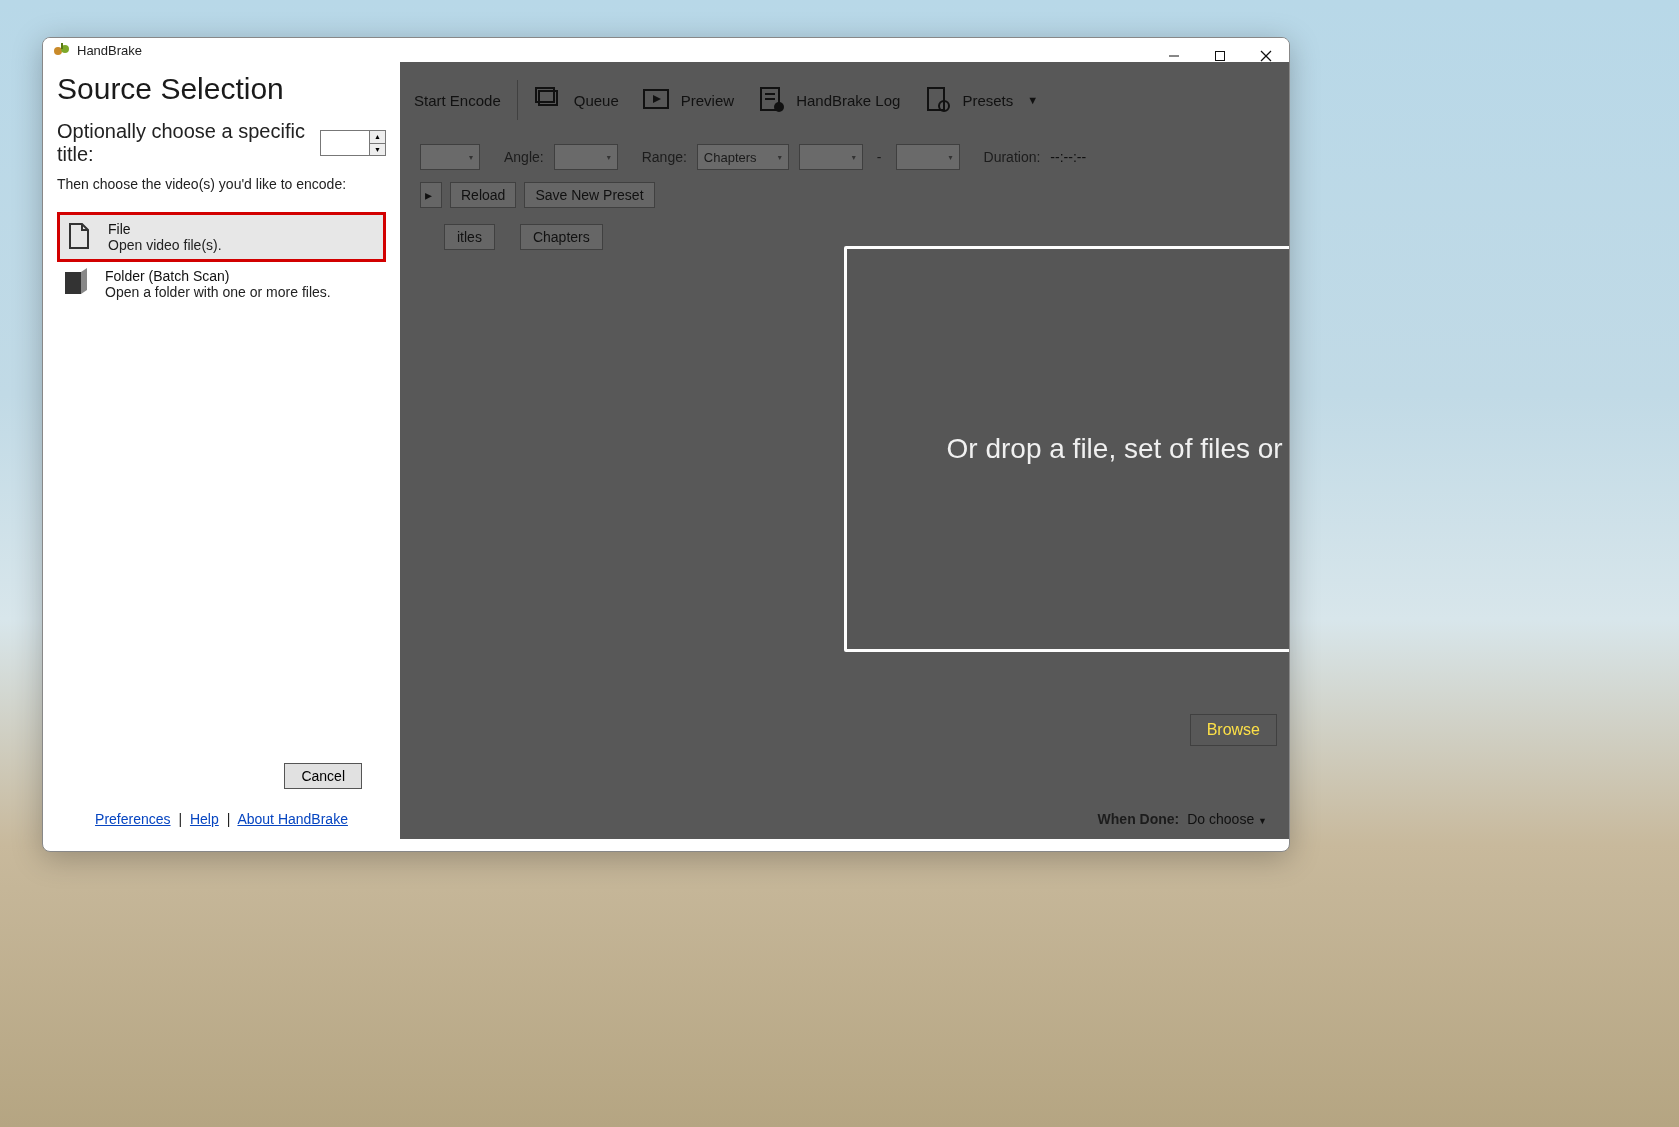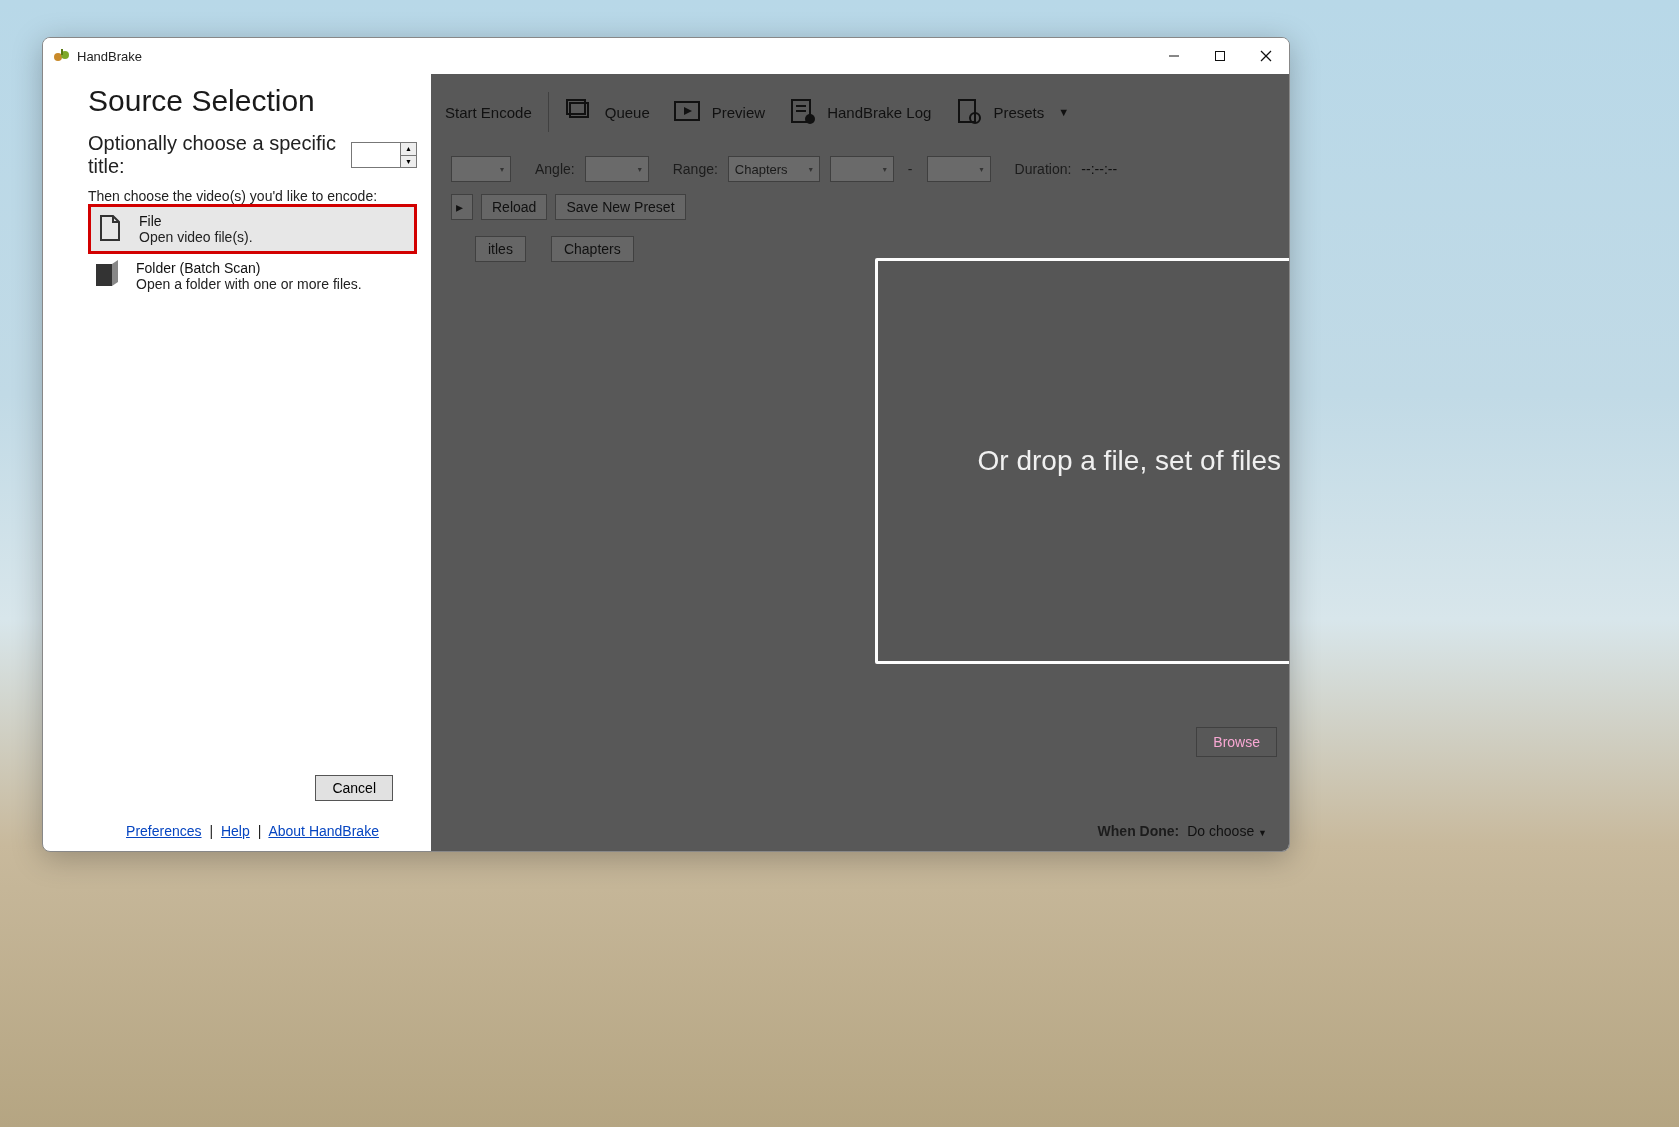--- a/index.html
+++ b/index.html
@@ -7,42 +7,42 @@
   width: 1679px; height: 1127px;
   background: linear-gradient(to bottom, #b8d8e8 0%, #c1dae6 35%, #d8e6eb 55%, #c8b99c 75%, #b5a582 100%);
   overflow: hidden; position: relative;
 }
 .window {
   position: absolute; left: 42px; top: 37px; width: 1248px; height: 815px;
   background: #fff; border: 1px solid #888; border-radius: 8px;
   box-shadow: 0 6px 30px rgba(0,0,0,0.25); overflow: hidden;
 }
 .titlebar {
-  height: 36px; display: flex; align-items: center; padding-left: 10px;
+  height: 24px; display: flex; align-items: center; padding-left: 10px;
   position: relative; background: #fff;
 }
 .titlebar .app-icon { width: 18px; height: 18px; margin-right: 6px; }
 .titlebar .title { font-size: 13px; color: #222; }
 .win-controls { position: absolute; right: 0; top: 0; display: flex; }
 .win-btn { width: 46px; height: 36px; display: flex; align-items: center; justify-content: center; }
 .win-btn svg { width: 12px; height: 12px; }
 
-.client-area { display: flex; height: calc(100% - 36px); padding-left: 31px; }
+.client-area { display: flex; height: calc(100% - 36px); }
 
 
 .sidebar { width: 357px; background: #fff; display: flex; flex-direction: column; padding: 0 14px; }
 .sidebar h1 { font-weight: 400; font-size: 30px; margin: 10px 0 14px 0; color: #1a1a1a; }
 .opt-row { display: flex; align-items: center; gap: 8px; margin-bottom: 10px; }
 .opt-row label { font-size: 20px; color: #222; }
 .spinner-box { display: flex; align-items: stretch; margin-left: auto; border: 1px solid #777; }
 .spinner-input { width: 48px; height: 24px; border: none; outline: none; padding: 0 4px; font-size: 14px; }
 .spinner-arrows { width: 16px; display: flex; flex-direction: column; border-left: 1px solid #777; }
 .spinner-arrows div { flex: 1; display: flex; align-items: center; justify-content: center; font-size: 7px; background: #eee; }
 .spinner-arrows div:first-child { border-bottom: 1px solid #777; }
-.sub-msg { font-size: 14px; color: #222; margin-bottom: 0; }
+.sub-msg { font-size: 14px; color: #222; margin-bottom: 20px; }
 .source-option { display: flex; align-items: flex-start; gap: 14px; padding: 6px 4px; }
 .source-option.highlighted { background: #e7e7e7; border: 3px solid #d20000; }
 .source-option .opt-icon { width: 30px; height: 30px; flex-shrink: 0; }
 .source-option .opt-text { display: flex; flex-direction: column; }
 .source-option .opt-title { font-size: 14px; color: #111; }
 .source-option .opt-desc { font-size: 14px; color: #222; }
 .sidebar-spacer { flex: 1; }
 .cancel-btn {
   align-self: flex-end; margin-right: 24px; margin-bottom: 22px;
   padding: 4px 16px; font-size: 14px; background: #e1e1e1;
@@ -72,21 +72,21 @@
 .dropzone {
   position: absolute; left: 444px; top: 184px; width: 714px; height: 406px;
   border: 3px solid #fdfdfd; background: rgba(80,80,80,0.2);
   display: flex; align-items: center; justify-content: center; border-radius: 2px;
 }
 .dropzone-text { color: #f0f0f0; font-size: 28px; font-weight: 300; }
 .bottom-row {
   position: absolute; bottom: 90px; left: 20px; right: 12px; height: 38px;
   display: flex; align-items: center;
 }
-.browse-btn { margin-left: auto; background: transparent; border: 1px solid #404040; padding: 6px 16px; font-size: 14px; color: #f9a8d4; }
+.browse-btn { margin-left: auto; background: transparent; border: 1px solid #404040; padding: 6px 16px; font-size: 16px; color: #fde047; }
 .whendone-row {
   position: absolute; bottom: 12px; right: 22px; display: flex; align-items: center; gap: 8px; font-size: 14px;
 }
 .whendone-row .label { font-weight: 700; }
 .whendone-row .val { color: #111; }
 </style>
 </head>
 <body>
 
 <div class="window">

